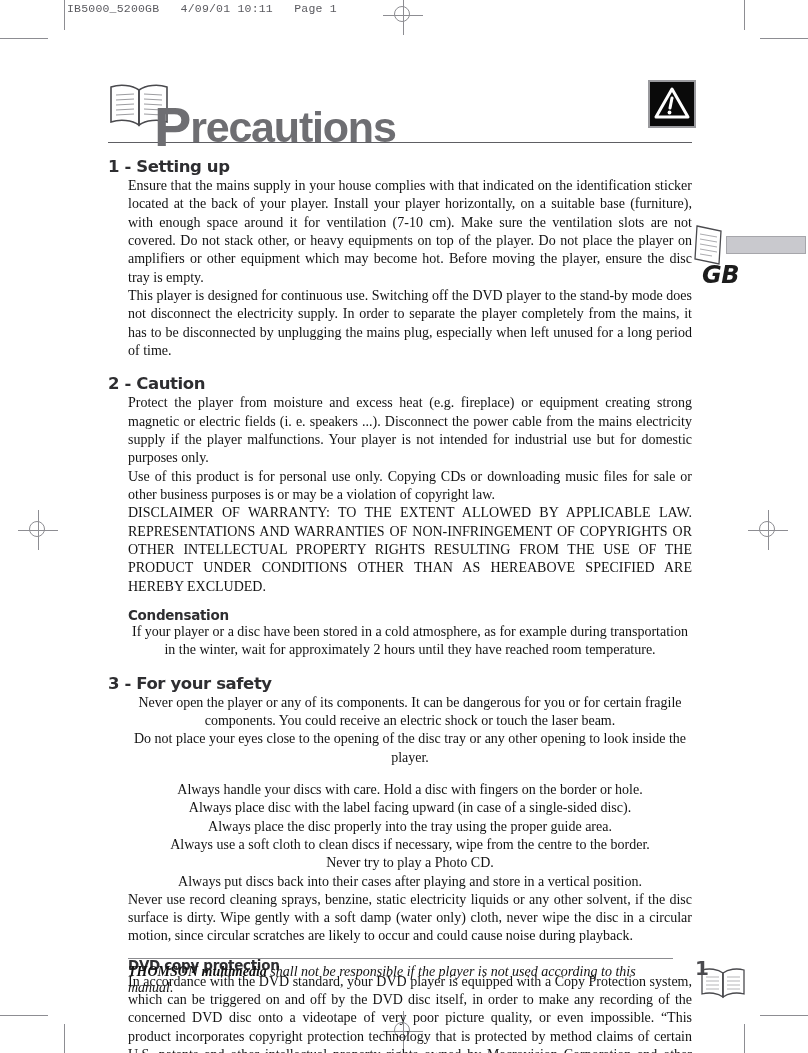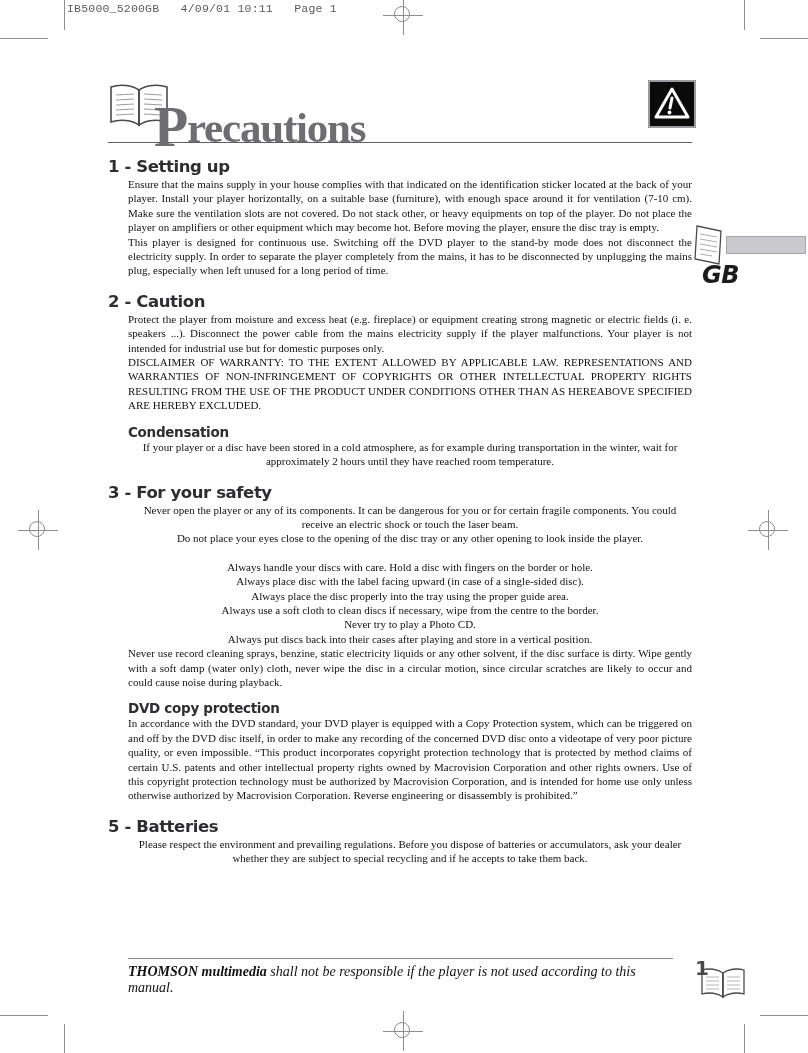--- a/index.html
+++ b/index.html
@@ -84,21 +84,21 @@
     position: absolute;
     left: 0px;
     top: 22px;
     width: 62px;
     height: 46px;
   }
   .doc-title {
     position: absolute;
     left: 46px;
     top: 10px;
-    font-family: Liberation Serif, serif;
+    font-family: Liberation Sans, sans-serif;
     font-weight: bold;
     font-size: 43px;
     letter-spacing: -1.2px;
     color: #6e6e72;
     line-height: 1;
   }
   .doc-title .cap {
     font-size: 56px;
     line-height: 1;
     vertical-align: -4px;
@@ -181,21 +181,21 @@
     margin: 11px 0 0 20px;
     letter-spacing: -0.3px;
   }
   .body-block {
     margin: 0 0 0 20px;
     width: 564px;
   }
   p.para {
     margin: 0;
     font-family: "Liberation Serif", serif;
-    font-size: 11px;
+    font-size: 14px;
     line-height: 1.31;
     color: #121212;
     text-align: justify;
     text-justify: inter-word;
   }
   p.para.nojust { text-align: center; }
 
   
   .footer {
     position: absolute;
@@ -315,20 +315,21 @@
       <div class="body-block">
         <p class="para">Ensure that the mains supply in your house complies with that indicated on the identification sticker located at the back of your player. Install your player horizontally, on a suitable base (furniture), with enough space around it for ventilation (7-10 cm). Make sure the ventilation slots are not covered.  Do not stack other, or heavy equipments on top of the player. Do not place the player on amplifiers or other equipment which may become hot. Before moving the player, ensure the disc tray is empty.</p>
         <p class="para">This player is designed for continuous use. Switching off the DVD player to the stand-by mode does not disconnect the electricity supply. In order to separate the player completely from the mains, it has to be disconnected by unplugging the mains plug, especially when left unused for a long period of time.</p>
       </div>
     </div>
 
     <div class="section">
       <h2 class="sec-head">2 - Caution</h2>
       <div class="body-block">
         <p class="para">Protect the player from moisture and excess heat (e.g. fireplace) or equipment creating strong magnetic or electric fields (i. e. speakers ...). Disconnect the power cable from the mains electricity supply if the player malfunctions. Your player is not intended for industrial use but for domestic purposes only.</p>
+        <p class="para">Use of this product is for personal use only. Copying CDs or downloading music files for sale or other business purposes is or may be a violation of copyright law.</p>
         <p class="para">DISCLAIMER OF WARRANTY: TO THE EXTENT ALLOWED BY APPLICABLE LAW. REPRESENTATIONS AND WARRANTIES OF NON-INFRINGEMENT OF  COPYRIGHTS OR OTHER INTELLECTUAL PROPERTY RIGHTS RESULTING FROM THE USE OF THE PRODUCT UNDER CONDITIONS OTHER THAN AS HEREABOVE SPECIFIED ARE HEREBY EXCLUDED.</p>
       </div>
       <h3 class="sub-head">Condensation</h3>
       <div class="body-block">
         <p class="para nojust">If your player or a disc have been stored in a cold atmosphere, as for example during transportation in the winter, wait for approximately 2 hours until they have reached room temperature.</p>
       </div>
     </div>
 
     <div class="section">
       <h2 class="sec-head">3 - For your safety</h2>

